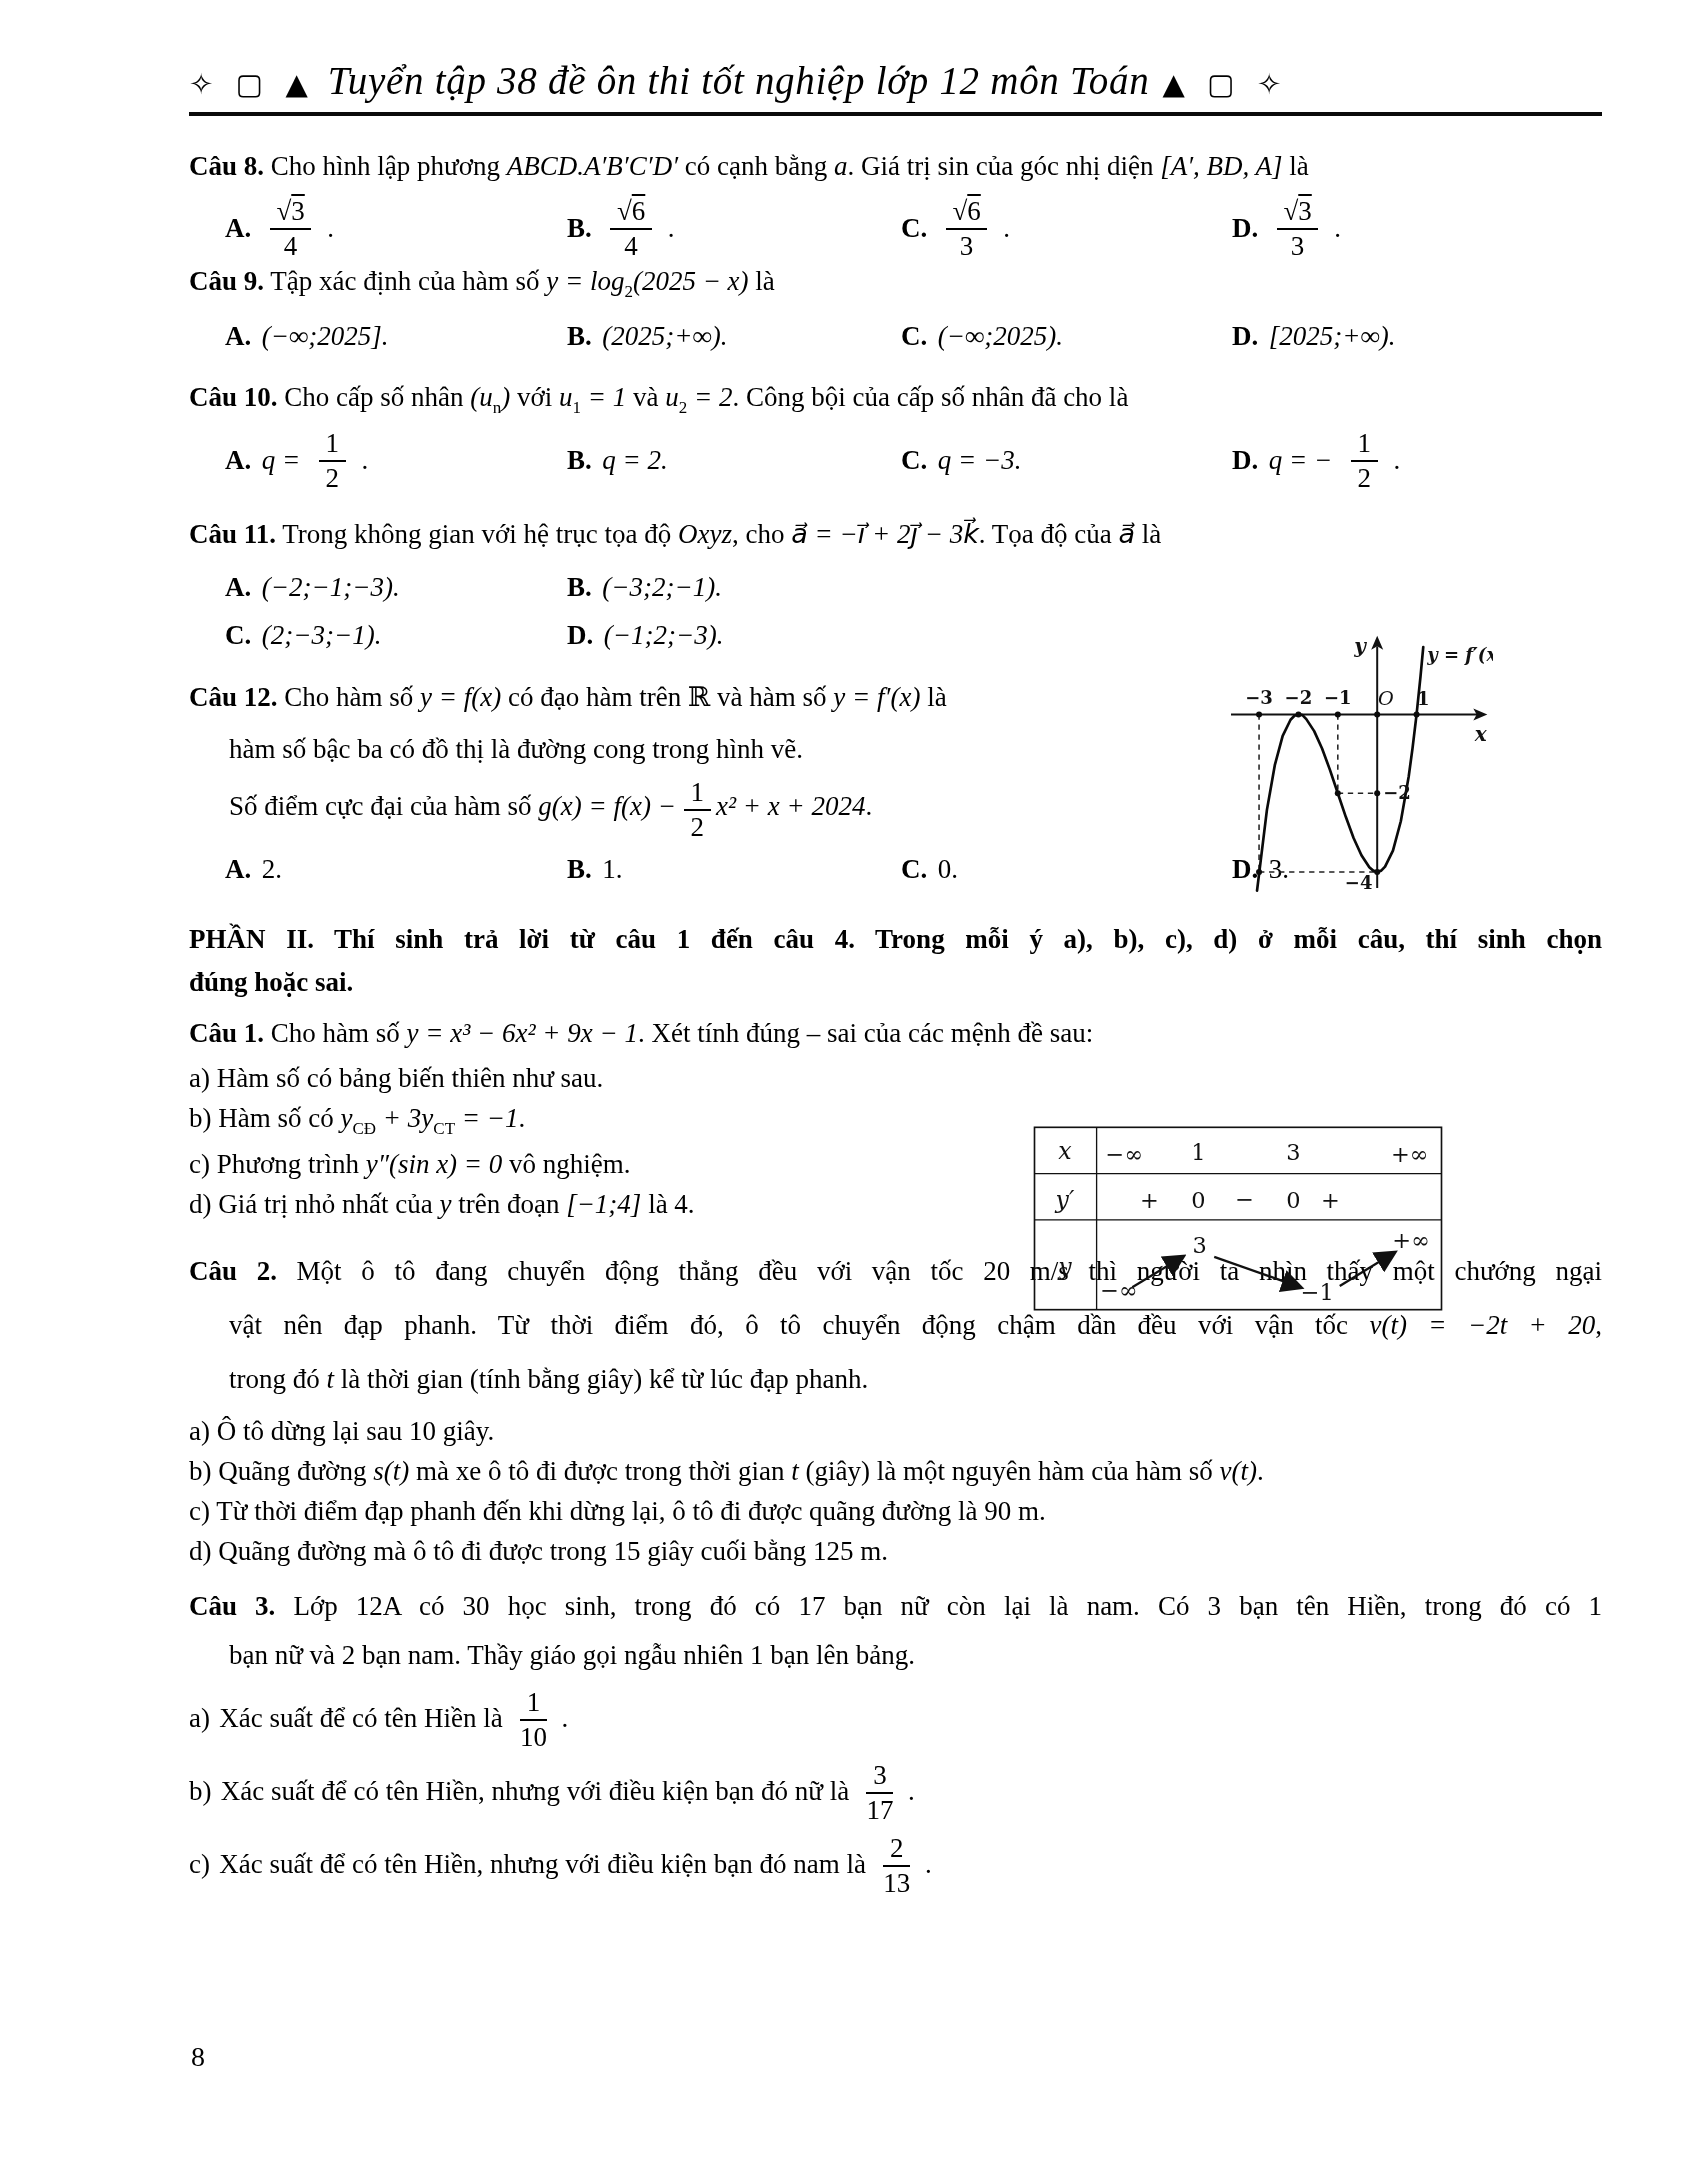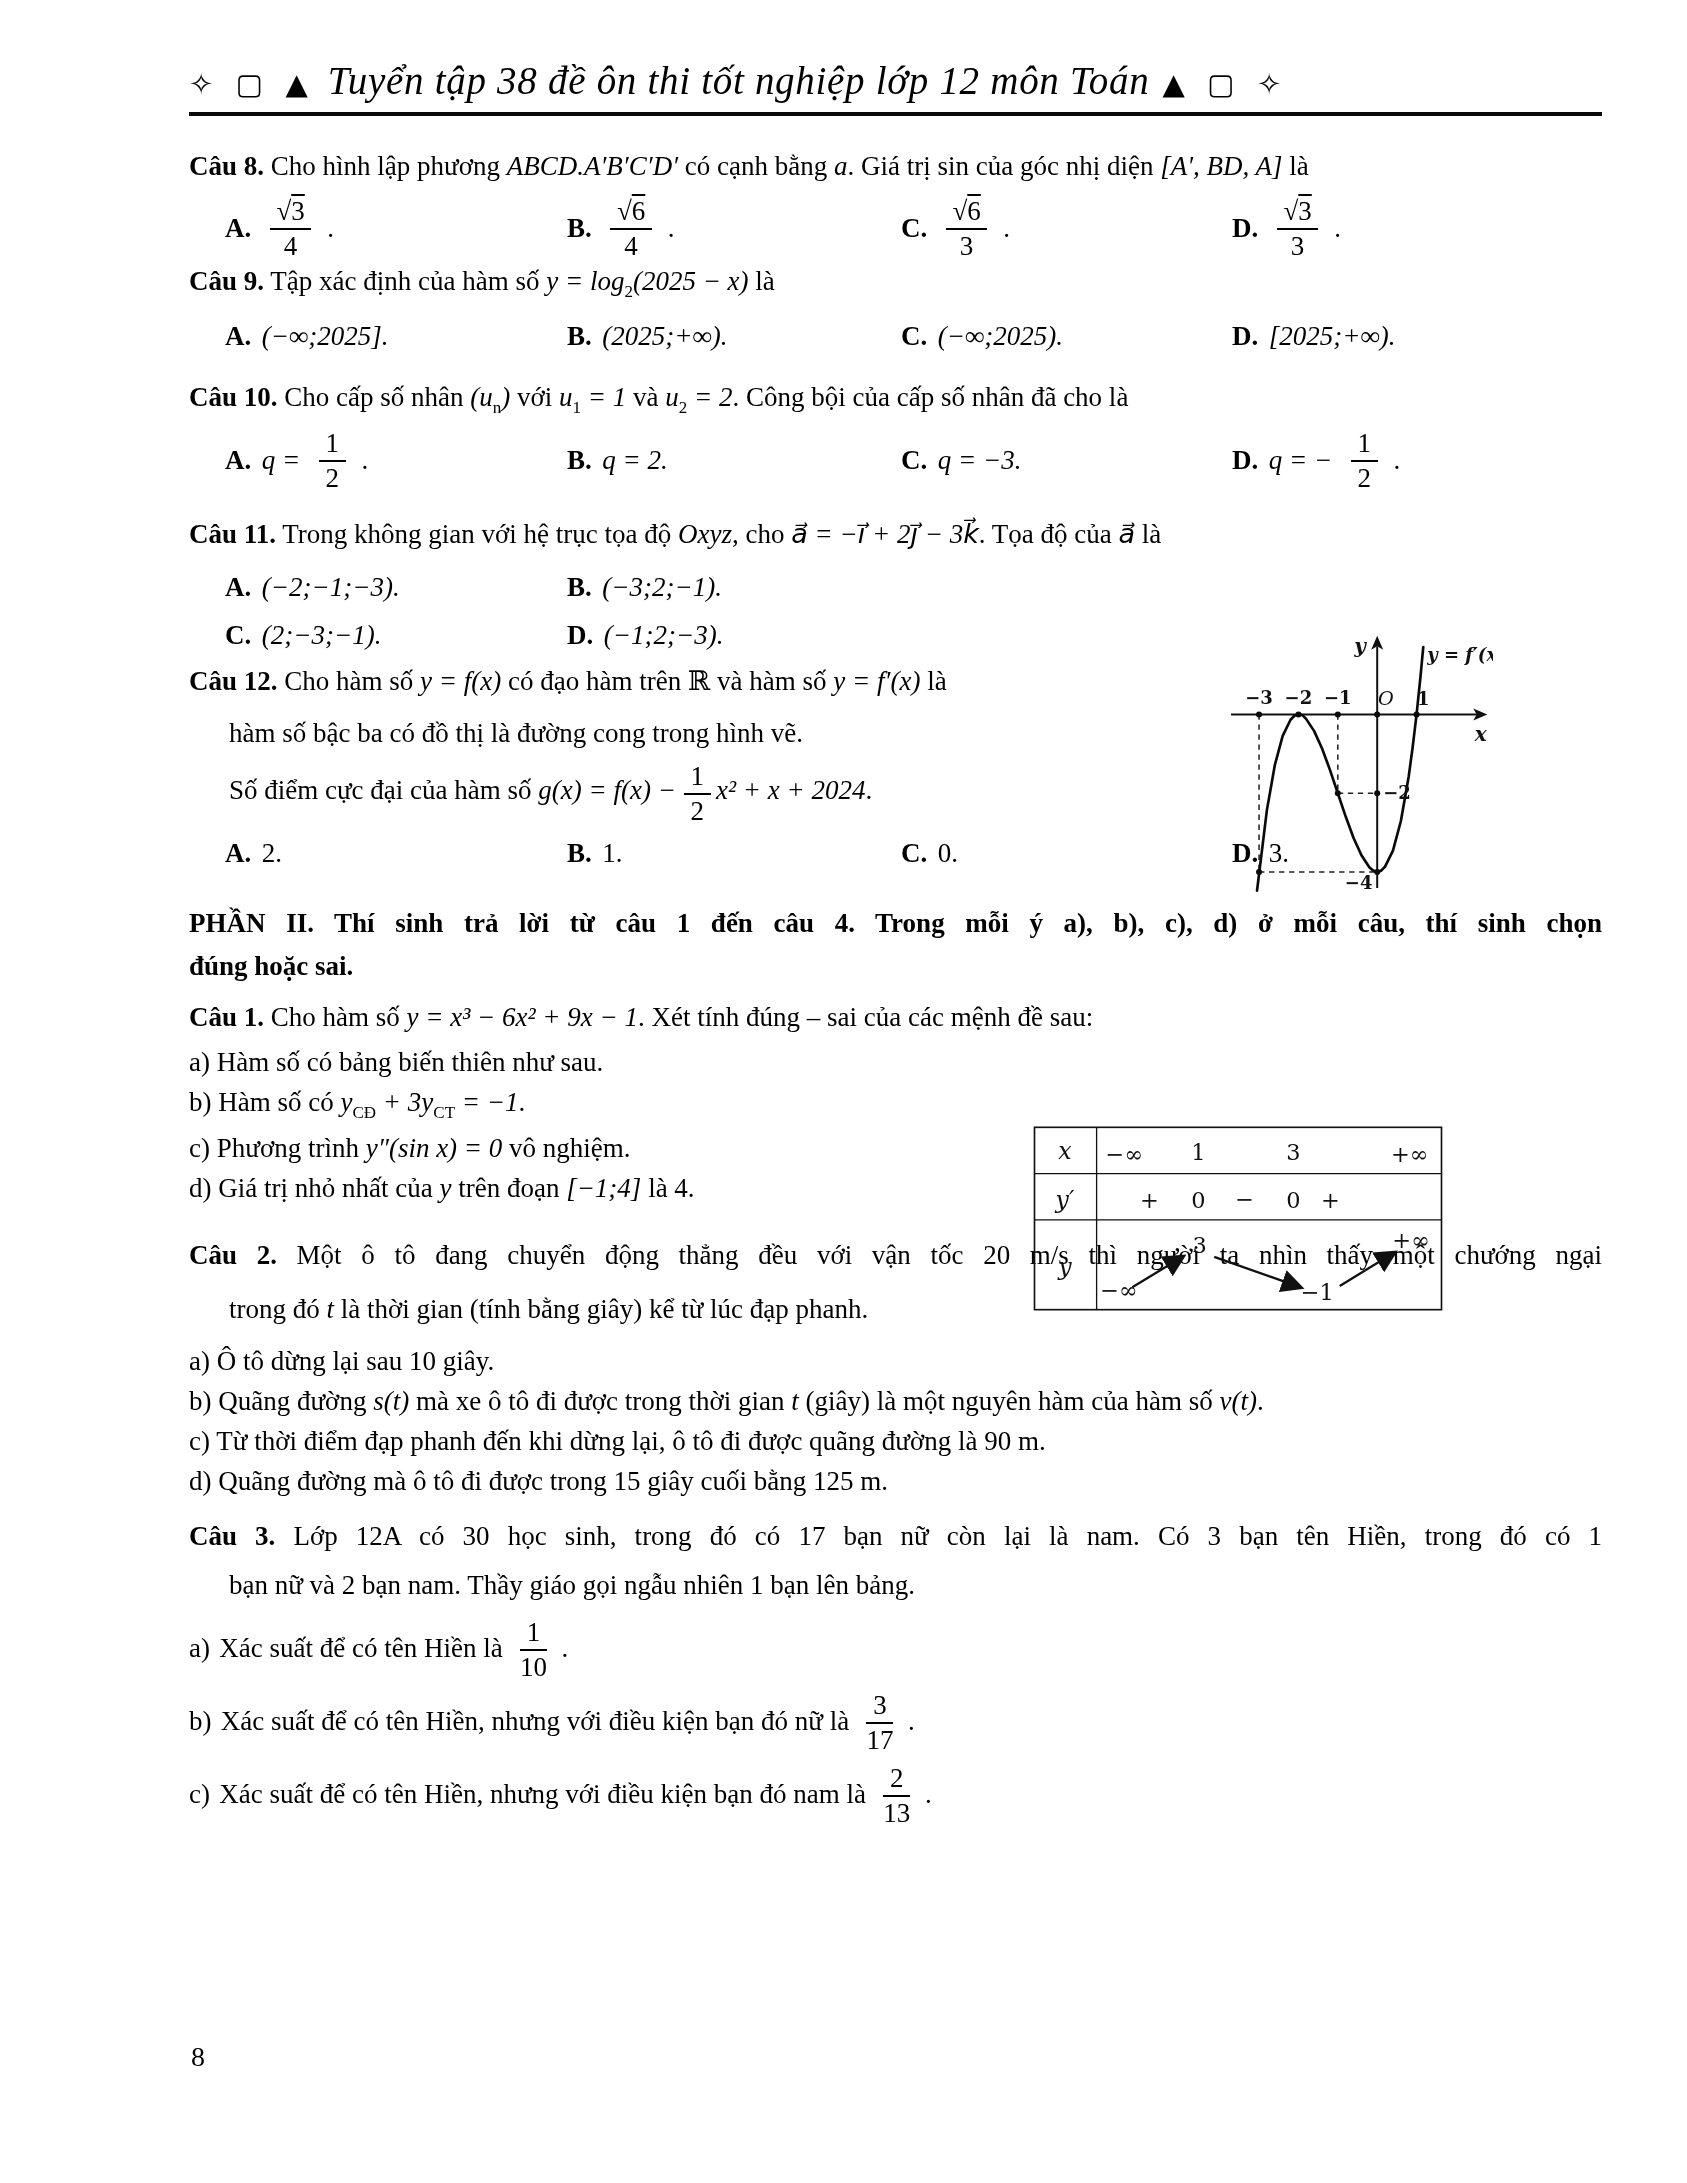--- a/index.html
+++ b/index.html
@@ -39,21 +39,21 @@
   .opts2 { display:grid; grid-template-columns:342px auto;
            padding-left:36px; align-items:center; line-height:1.5; }
   .opt   { display:flex; align-items:center; column-gap:10.6px; }
 
   .stmt { display:flex; align-items:center; column-gap:9.3px; line-height:1.55; }
 
   .mt-q8  { margin-top:30px; } .mt-o8  { margin-top:6.6px; }
   .mt-q9  { } .mt-o9  { margin-top:10.6px; }
   .mt-q10 { margin-top:20px; } .mt-o10 { margin-top:5.3px; }
   .mt-q11 { margin-top:21px; } .mt-o11a{ margin-top:10.6px; } .mt-o11b{ margin-top:8px; }
-  .mt-q12 { margin-top:5px; } .mt-l2  { margin-top:10.6px; } .mt-l3  { margin-top:5.3px; }
+  .mt-q12 { margin-top:21px; } .mt-l2  { margin-top:10.6px; } .mt-l3  { margin-top:5.3px; }
   .mt-o12 { margin-top:6.6px; }
   .mt-p2  { margin-top:28px; } .p2 { line-height:1.6; }
   .mt-c1  { margin-top:9.3px; }
   .mt-i1  { margin-top:8px; } .mt-i2 { margin-top:9.3px; }
   .mt-c2  { margin-top:24px; } .para2 { line-height:2.0; }
   .mt-c3  { margin-top:14.6px; } .para3 { line-height:1.8; }
   .mt-i3  { margin-top:6.6px; }
 
   .figure   { position:absolute; left:1212px; top:629px; }
   .bbt      { position:absolute; left:1033px; top:1126px; }
@@ -236,20 +236,21 @@
       <p class="mt-i2"><span>b)</span> <span>Hàm số có </span><span class="m">y</span><span class="sb">CĐ</span><span class="m"> + 3y</span><span class="sb">CT</span><span class="m"> = −1</span><span>.</span></p>
       <p class="mt-i2"><span>c)</span> <span>Phương trình </span><span class="m">y″(sin x) = 0</span><span> vô nghiệm.</span></p>
       <p class="mt-i2"><span>d)</span> <span>Giá trị nhỏ nhất của </span><span class="m">y</span><span> trên đoạn </span><span class="m">[−1;4]</span><span> là 4.</span></p>
     </div>
 
     <div class="mt-c2">
       <p class="q jl para2">
         <span class="b">Câu 2.</span>
         <span>Một ô tô đang chuyển động thẳng đều với vận tốc 20 m/s thì người ta nhìn thấy một chướng ngại</span>
       </p>
+      <p class="ln jl para2"><span>vật nên đạp phanh. Từ thời điểm đó, ô tô chuyển động chậm dần đều với vận tốc </span><span class="m">v(t) = −2t + 20</span><span>,</span></p>
       <p class="ln para2"><span>trong đó </span><span class="m">t</span><span> là thời gian (tính bằng giây) kể từ lúc đạp phanh.</span></p>
     </div>
     <p class="mt-i2"><span>a)</span> <span>Ô tô dừng lại sau 10 giây.</span></p>
     <p class="mt-i2"><span>b)</span> <span>Quãng đường </span><span class="m">s(t)</span><span> mà xe ô tô đi được trong thời gian </span><span class="m">t</span><span> (giây) là một nguyên hàm của hàm số </span><span class="m">v(t)</span><span>.</span></p>
     <p class="mt-i2"><span>c)</span> <span>Từ thời điểm đạp phanh đến khi dừng lại, ô tô đi được quãng đường là 90 m.</span></p>
     <p class="mt-i2"><span>d)</span> <span>Quãng đường mà ô tô đi được trong 15 giây cuối bằng 125 m.</span></p>
 
     <div class="mt-c3">
       <p class="q jl para3">
         <span class="b">Câu 3.</span>

